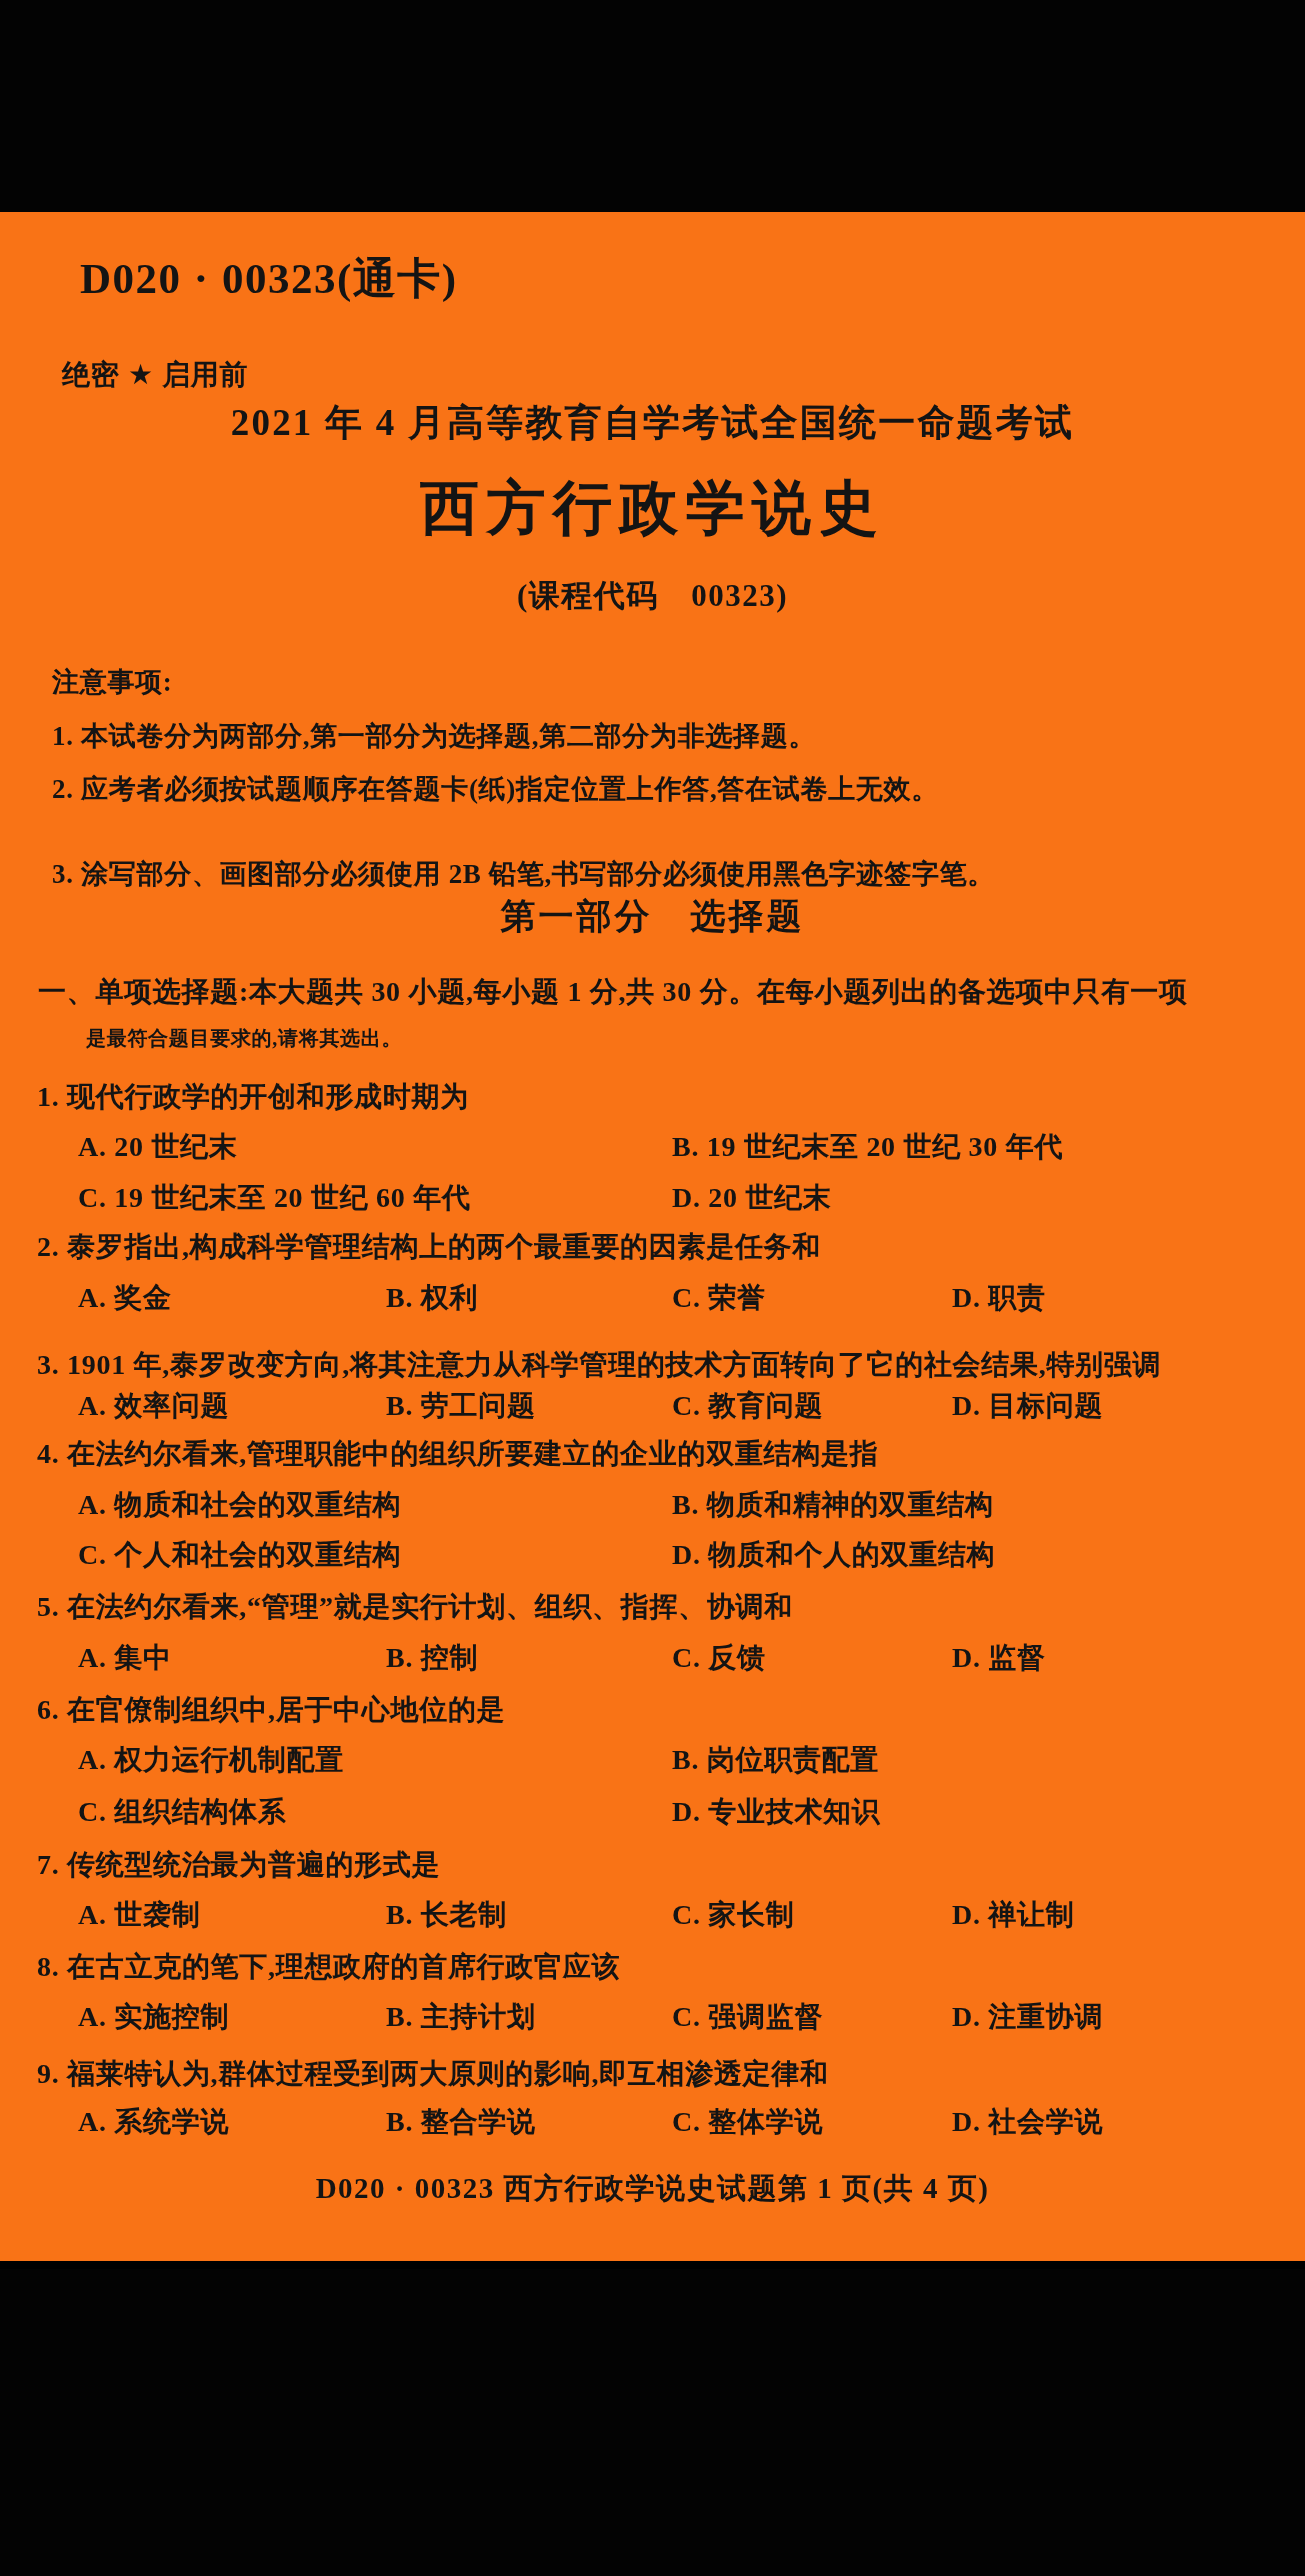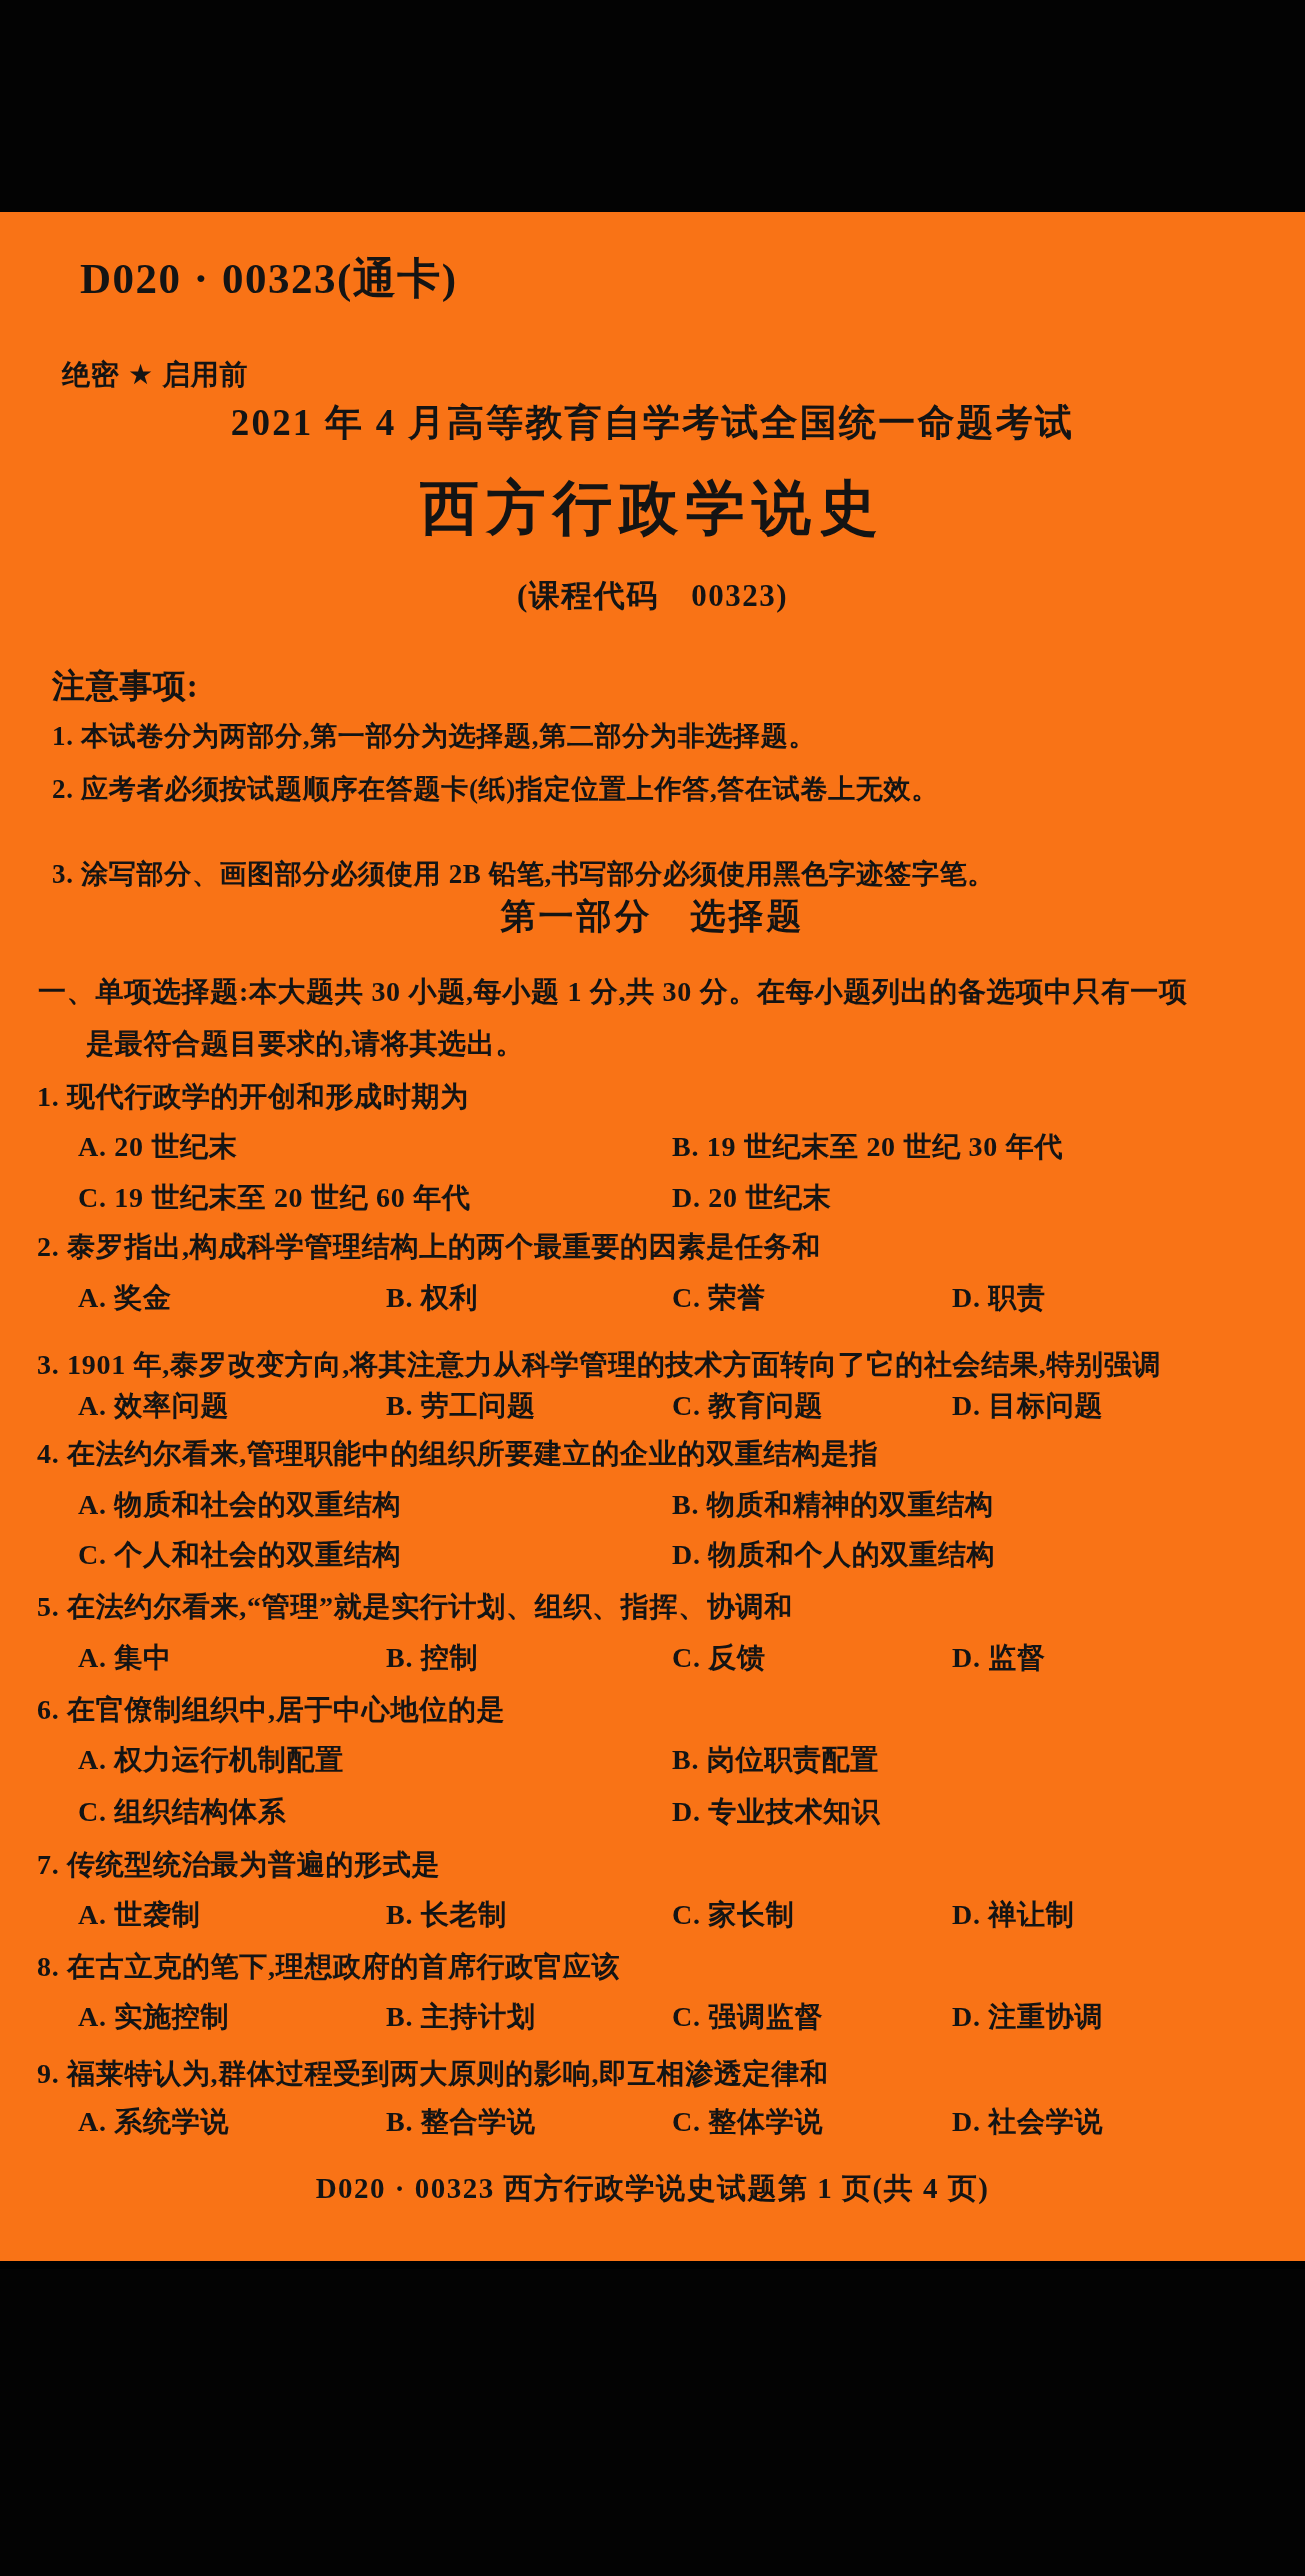--- a/index.html
+++ b/index.html
@@ -36,28 +36,28 @@
     white-space: nowrap;
     font-weight: bold;
     letter-spacing: 0.7px;
   }
   .exam-code   { top: 38px;  left: 80px; width: auto; font-size: 43px; letter-spacing: 1.5px; }
   .security    { top: 144px; left: 62px;  width: auto; font-size: 28px; font-family: "Liberation Sans", "DejaVu Sans", sans-serif; }
   .centered    { text-align: center; }
   .session     { top: 186px; font-size: 37px; letter-spacing: 2.2px; }
   .course-title{ top: 257px; font-size: 59px; letter-spacing: 7.4px; }
   .course-code { top: 363px; font-size: 31px; letter-spacing: 1.5px; }
-  .notes-title { top: 452px; left: 52px; width: auto; font-size: 33px; text-align: center; }
+  .notes-title { top: 452px; left: 52px; width: auto; font-size: 27px; text-align: center; }
   .note        { left: 52px; width: auto; font-size: 27px; }
   .note-0 { top: 506px; }
   .note-1 { top: 559px; }
   .note-2 { top: 612px; margin-top: 32px; }
   .part-heading{ top: 681px; font-size: 35px; letter-spacing: 3px; }
   .intro-1     { top: 761px; left: 38px; width: auto; font-size: 28px; }
-  .intro-2     { top: 813px; left: 86px; width: auto; font-size: 28px; }
+  .intro-2     { top: 813px; left: 86px; width: auto; font-size: 20px; }
   .stem        { font-size: 28px; padding-left: 37px; }
   .optrow      { font-size: 28px; height: 37px; }
   .opt         { position: absolute; top: 0; white-space: nowrap; }
   .colA  { left: 78px; }
   .colB2 { left: 672px; }
   .colB4 { left: 386px; }
   .colC4 { left: 672px; }
   .colD4 { left: 952px; }
   .footer-line { top: 1957px; font-size: 29px; letter-spacing: 1.5px; }
 </style>

